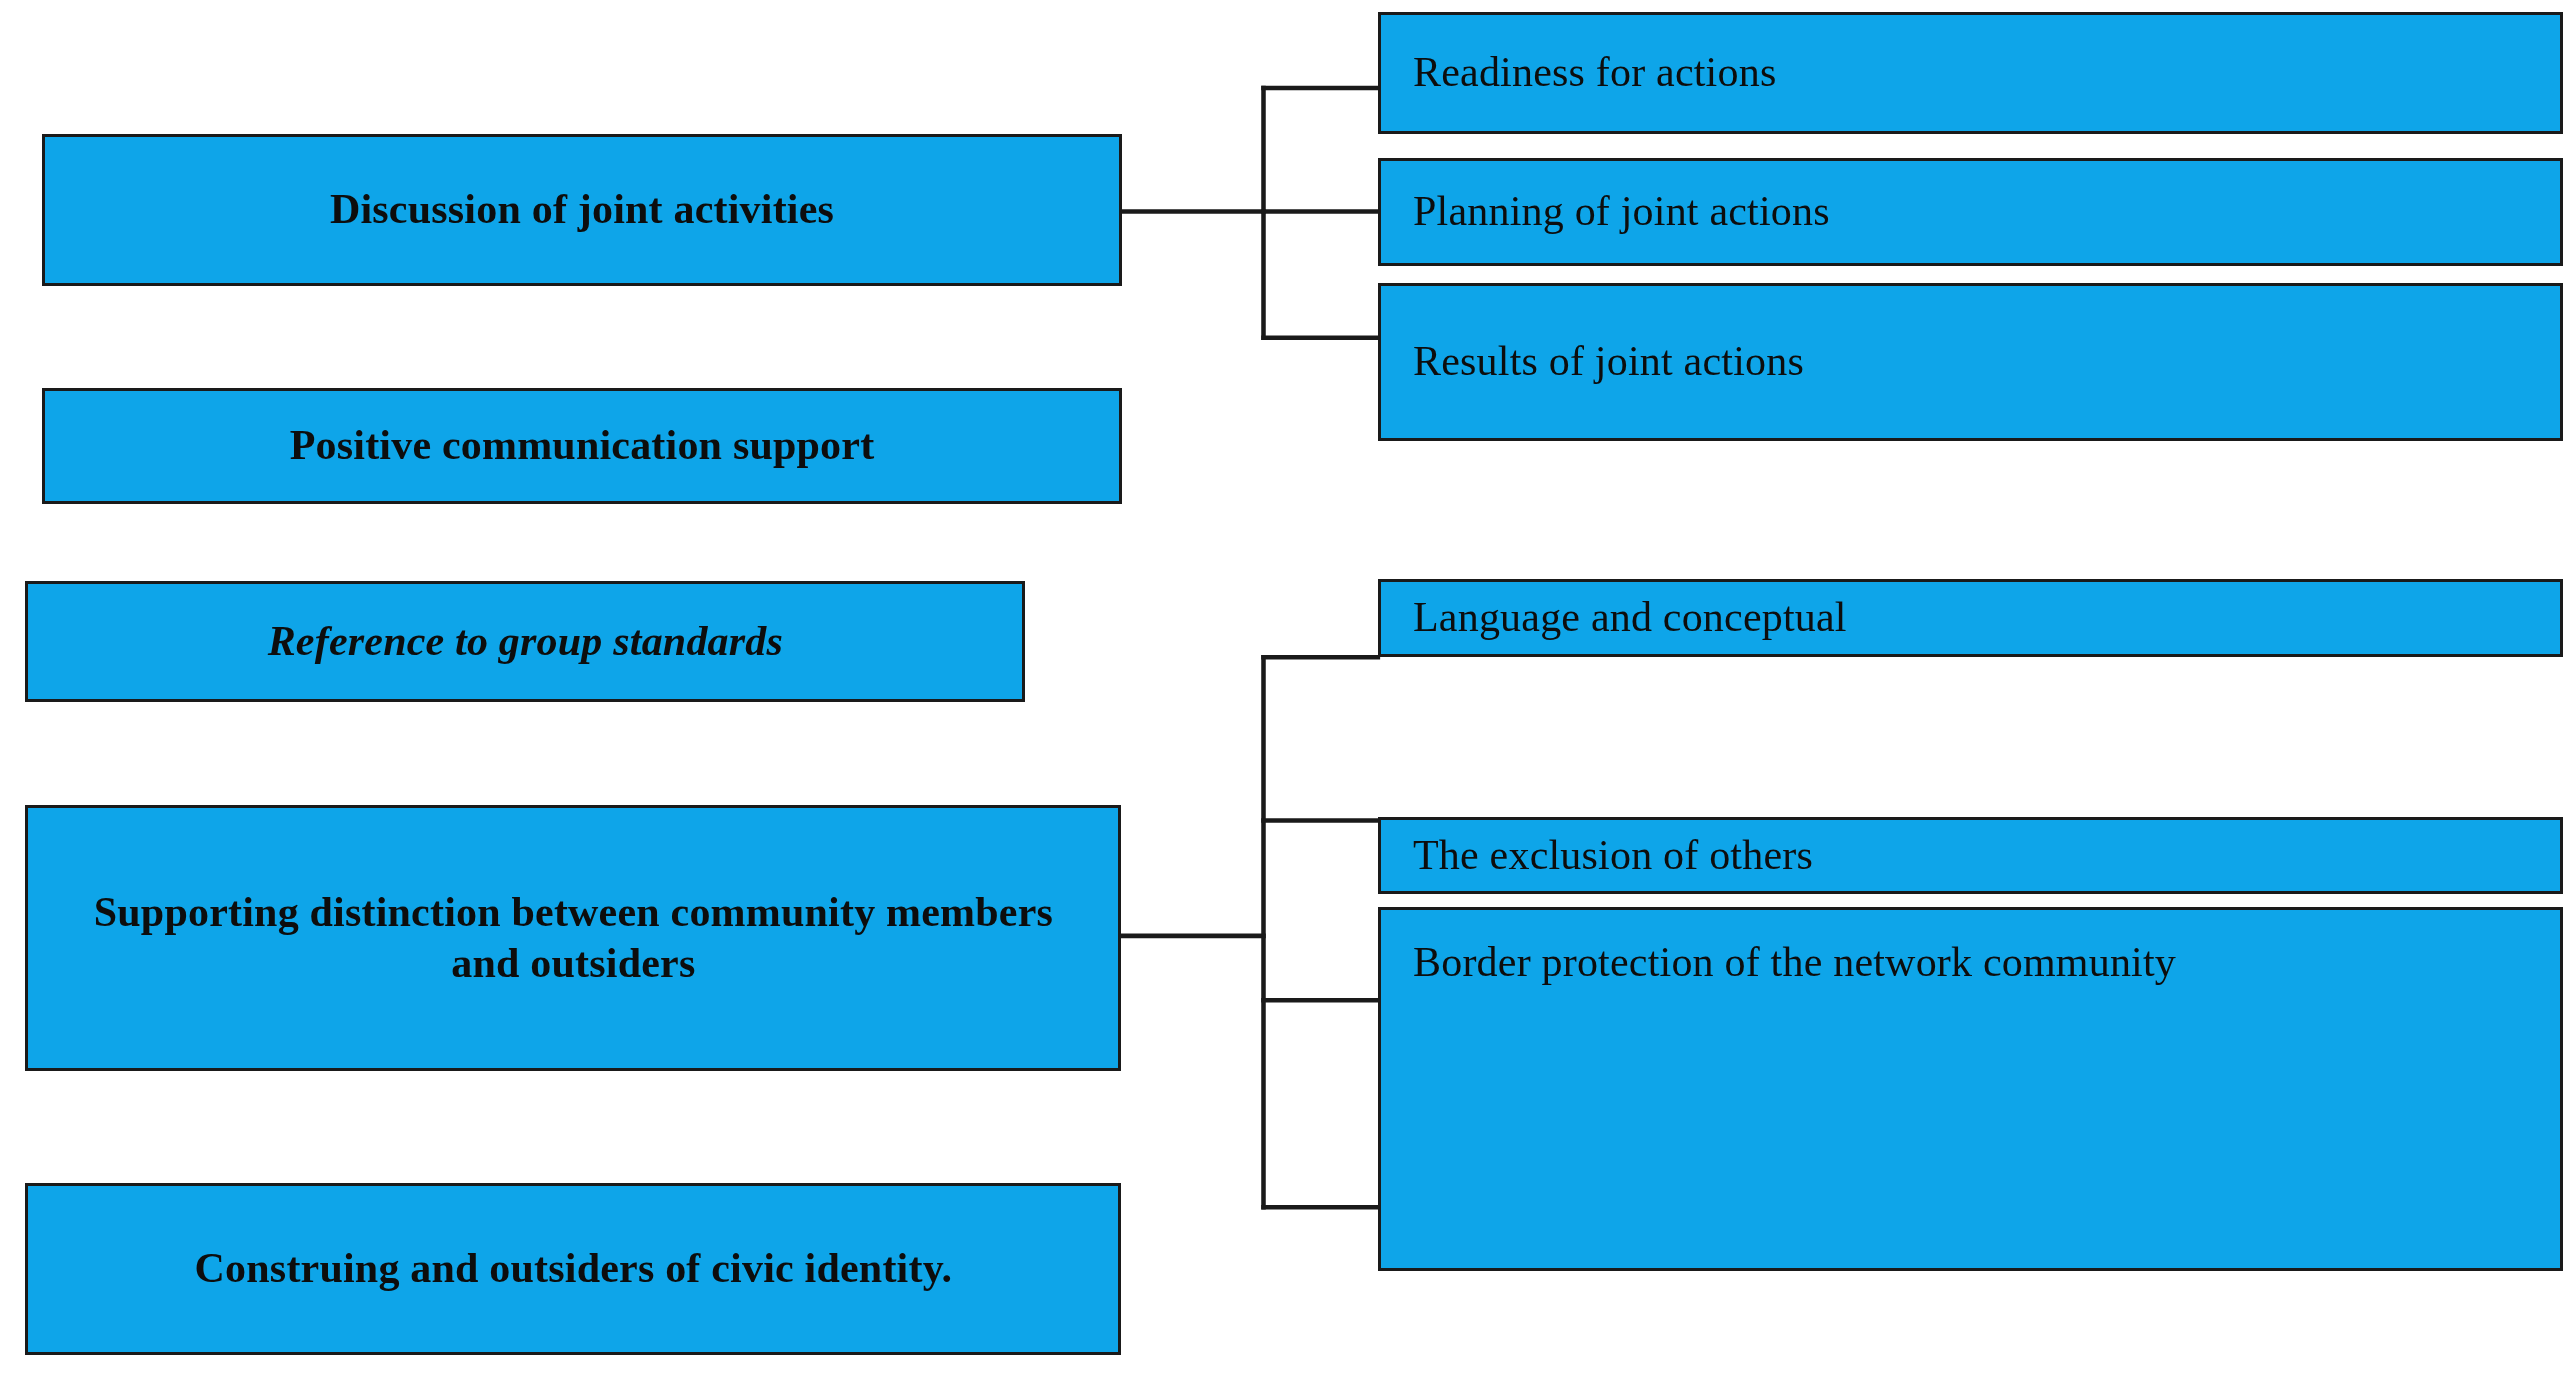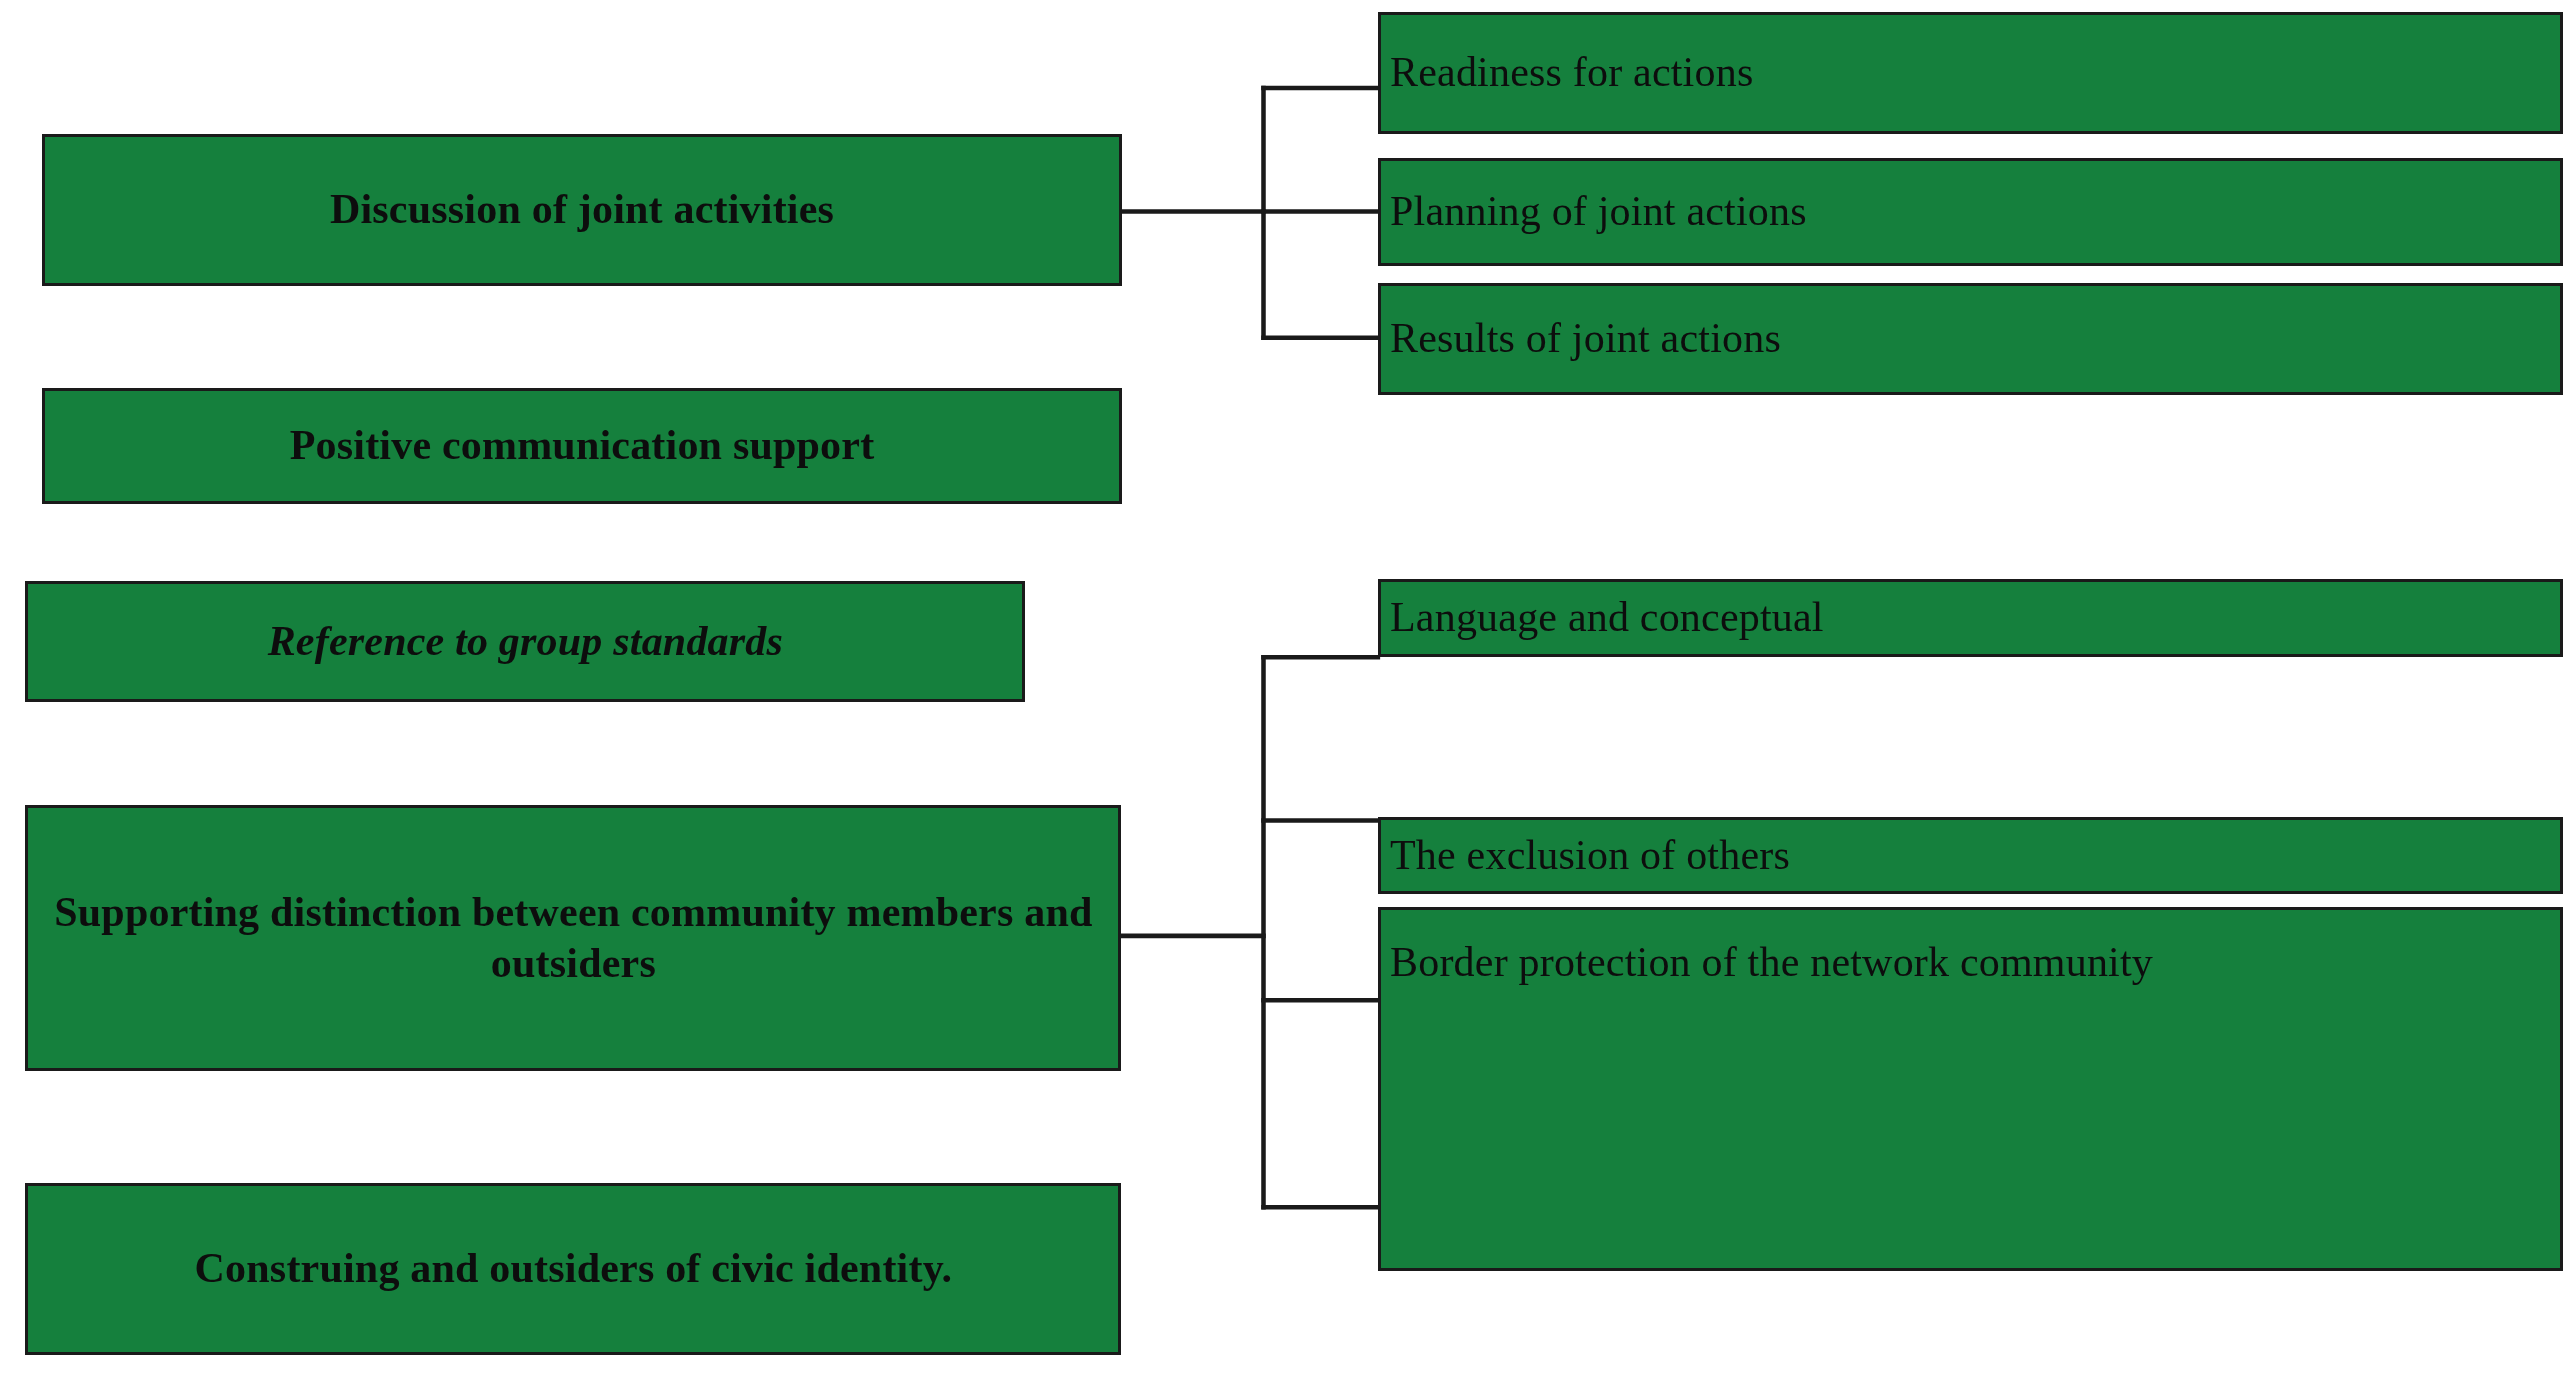--- a/index.html
+++ b/index.html
@@ -12,24 +12,24 @@
     width: 2576px;
     height: 1397px;
     background: #ffffff;
     overflow: hidden;
     font-family: "Liberation Serif", "DejaVu Serif", serif;
   }
   .node {
     position: absolute;
     box-sizing: border-box;
     border: 3.6px solid #1a1a1a;
-    background: #15803d;
+    background: #0ea5e9;
     display: flex;
     align-items: center;
-    padding: 0 9px;
+    padding: 0 32px;
   }
   .node .label {
     display: block;
     width: 100%;
     color: #0d0d0d;
   }
   
   .node.primary {
     justify-content: flex-start;
   }
@@ -107,21 +107,21 @@
   </div>
 
   <div class="node secondary" style="left:1378px; top:11.8px; width:1185px; height:122px;">
     <span class="label">Readiness for actions</span>
   </div>
 
   <div class="node secondary" style="left:1378px; top:158px; width:1185px; height:108px;">
     <span class="label">Planning of joint actions</span>
   </div>
 
-  <div class="node secondary" style="left:1378px; top:283px; width:1185px; height:112px;">
+  <div class="node secondary" style="left:1378px; top:283px; width:1185px; height:158px;">
     <span class="label">Results of joint actions</span>
   </div>
 
   <div class="node secondary" style="left:1378px; top:579px; width:1185px; height:78px;">
     <span class="label">Language and conceptual</span>
   </div>
 
 
   <div class="node secondary" style="left:1378px; top:817px; width:1185px; height:77px;">
     <span class="label">The exclusion of others</span>

